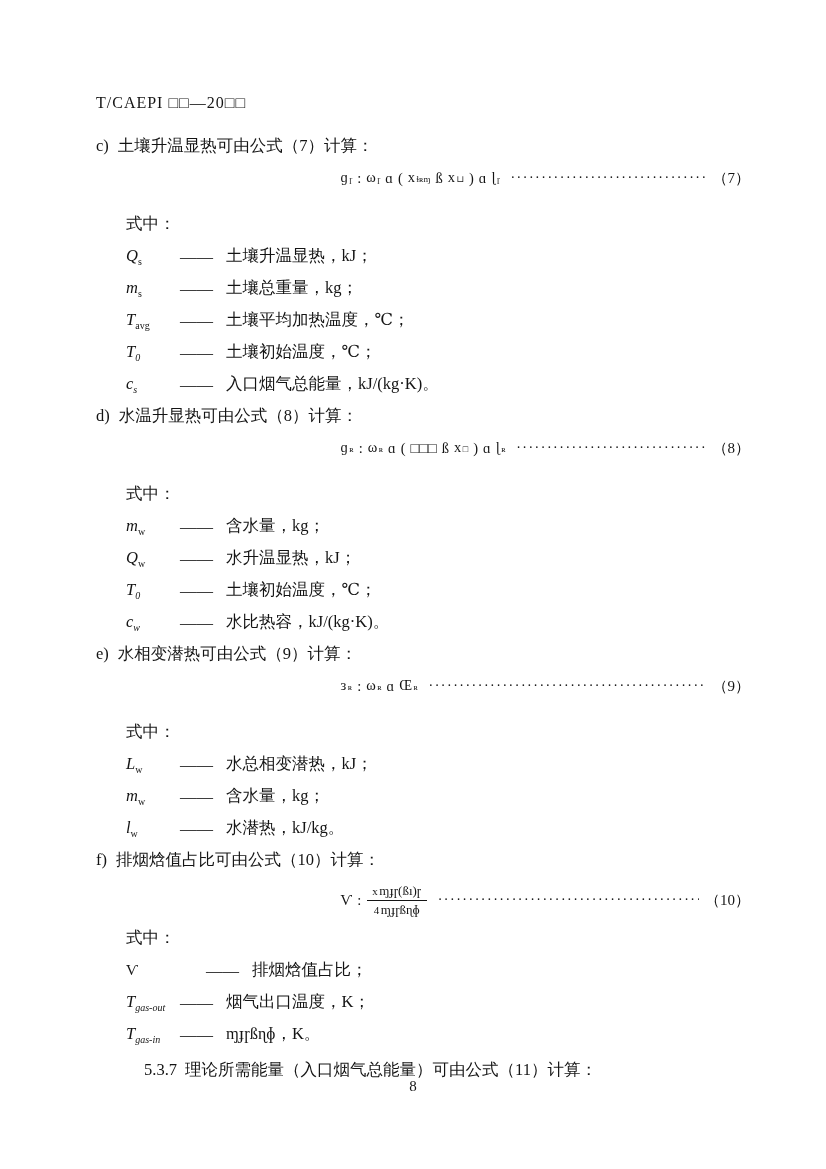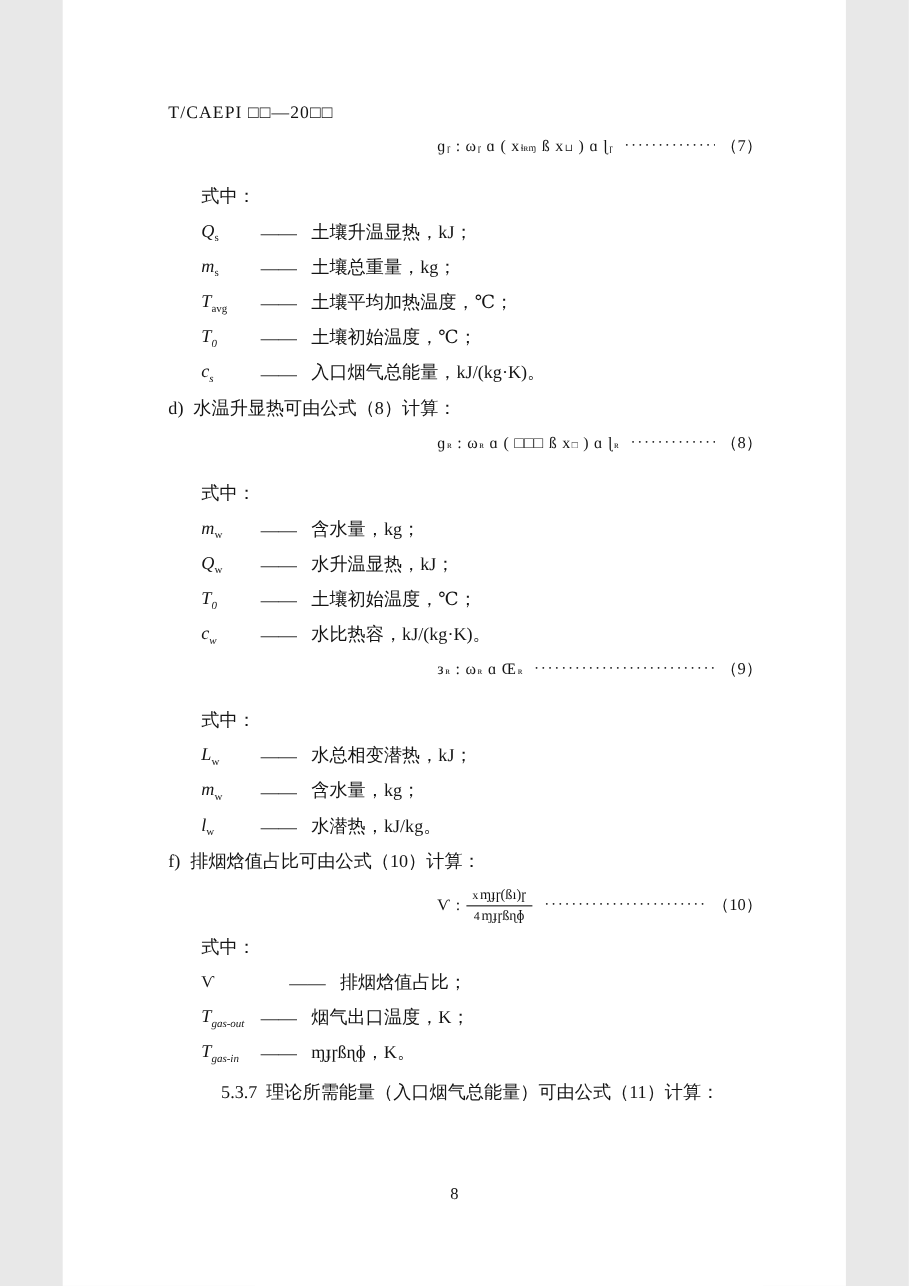--- a/index.html
+++ b/index.html
@@ -1,17 +1,17 @@
 <!DOCTYPE html>
 <html><head>
 <meta charset="utf-8">
 <style>
   html,body{margin:0;padding:0;background:#e8e8e8;}
   .page{
-    width:712px;height:1169px;background:#ffffff;position:relative;
+    width:826px;height:1169px;background:#ffffff;position:relative;
     font-family:"Liberation Serif","DejaVu Serif",serif;color:#141414;
     overflow:hidden;margin:0 auto;
   }
   .content{position:absolute;left:96px;right:76px;top:94px;}
   .doc-header{font-size:16px;letter-spacing:.4px;}
   .doc-header .boxes{letter-spacing:1px;}
   .item-line{margin:23px 0 0 0;font-size:16.5px;line-height:22px;}
   .item-label{margin-right:9px;}
   .clause-line{margin:14px 0 0 0;font-size:16.5px;line-height:22px;}
   .clause-num{margin-right:8px;margin-left:48px;}
@@ -48,20 +48,23 @@
 </head>
 <body>
 
 <div class="page">
   <div class="content">
 
     <div class="doc-header">
       <span class="boxes">T/CAEPI □□—20□□</span>
     </div>
 
+    <p class="item-line">
+      <span class="item-label">c)</span><span>土壤升温显热可由公式（7）计算：</span>
+    </p>
     <div class="formula-line">
       <span class="formula">
           <span class="fpart">
             <span class="fmain">ɡ</span>
             <sub class="fsub">ɼ</sub>
           </span>
           <span class="fpart">
             <span class="fmain">:</span>
           </span>
           <span class="fpart">
@@ -187,20 +190,23 @@
       <span class="sym"><span>T</span><sub class="dsub it">0</sub></span>
       <span class="dash">——</span>
       <span class="desc">土壤初始温度，℃；</span>
     </div>
     <div class="def-row">
       <span class="sym"><span>c</span><sub class="dsub it">w</sub></span>
       <span class="dash">——</span>
       <span class="desc">水比热容，kJ/(kg·K)。</span>
     </div>
 
+    <p class="item-line" style="margin-top:10px;">
+      <span class="item-label">e)</span><span>水相变潜热可由公式（9）计算：</span>
+    </p>
     <div class="formula-line">
       <span class="formula">
           <span class="fpart">
             <span class="fmain">з</span>
             <sub class="fsub">ʀ</sub>
           </span>
           <span class="fpart">
             <span class="fmain">:</span>
           </span>
           <span class="fpart">

